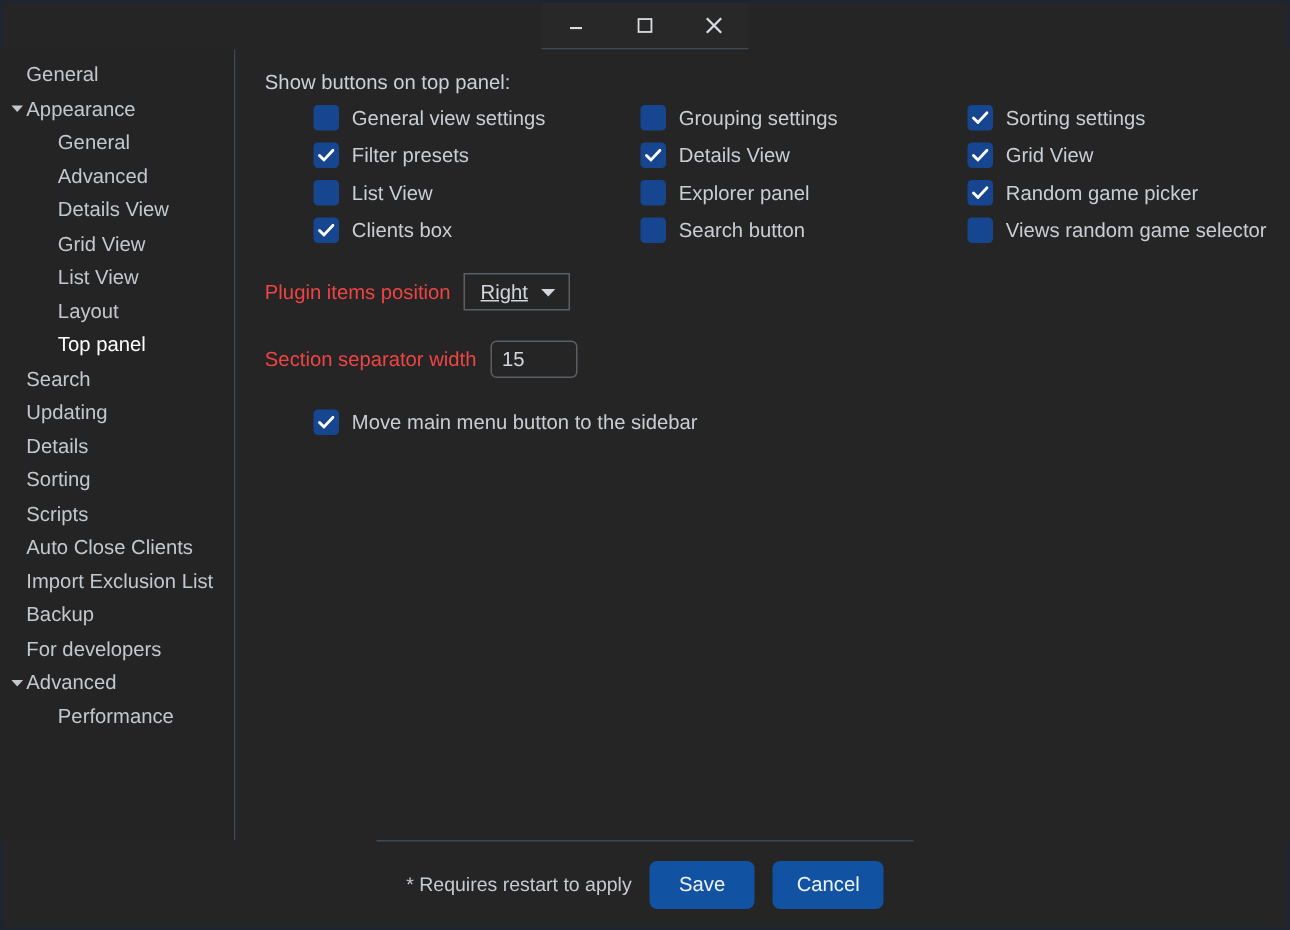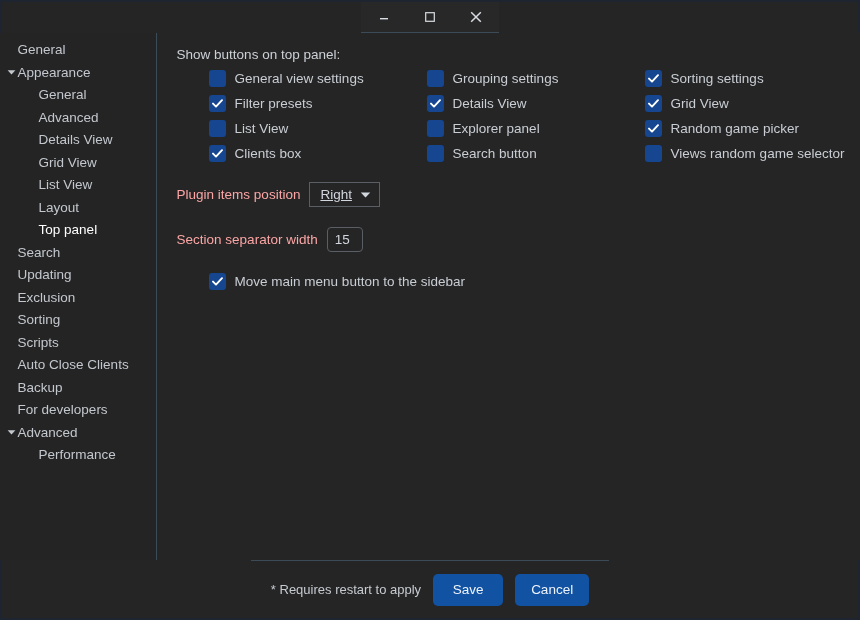--- a/index.html
+++ b/index.html
@@ -128,42 +128,42 @@
 
   
   .field-row {
     display: flex;
     align-items: center;
     gap: 9px;
     margin-top: 20px;
   }
   .field-label {
     font-size: 13.5px;
-    color: #fca5a5;
+    color: #ef4444;
   }
   .select-box {
     height: 25px;
     min-width: 66px;
     border: 1px solid #5a5f66;
     border-radius: 0;
     background: #252525;
     color: #d2d7dd;
     font-size: 13.5px;
     display: flex;
     align-items: center;
     gap: 8px;
     padding: 0 8px 0 10px;
     cursor: default;
     text-decoration: underline;
   }
   .select-caret { display: flex; align-items: center; color: #d2d7dd; }
 
   .num-box {
     height: 25px;
-    width: 36px;
+    width: 58px;
     border: 1px solid #5a5f66;
     border-radius: 4px;
     background: #252525;
     color: #d2d7dd;
     font-size: 13.5px;
     display: flex;
     align-items: center;
     padding: 0 7px;
     cursor: text;
   }
@@ -242,24 +242,25 @@
           </span><span>Appearance</span></div>
         <div class="nav-item lvl1"><span>General</span></div>
         <div class="nav-item lvl1"><span>Advanced</span></div>
         <div class="nav-item lvl1"><span>Details View</span></div>
         <div class="nav-item lvl1"><span>Grid View</span></div>
         <div class="nav-item lvl1"><span>List View</span></div>
         <div class="nav-item lvl1"><span>Layout</span></div>
         <div class="nav-item lvl1 selected"><span>Top panel</span></div>
         <div class="nav-item lvl0"><span>Search</span></div>
         <div class="nav-item lvl0"><span>Updating</span></div>
-        <div class="nav-item lvl0"><span>Exclusion</span></div>
+        <div class="nav-item lvl0"><span>Details</span></div>
         <div class="nav-item lvl0"><span>Sorting</span></div>
         <div class="nav-item lvl0"><span>Scripts</span></div>
         <div class="nav-item lvl0"><span>Auto Close Clients</span></div>
+        <div class="nav-item lvl0"><span>Import Exclusion List</span></div>
         <div class="nav-item lvl0"><span>Backup</span></div>
         <div class="nav-item lvl0"><span>For developers</span></div>
         <div class="nav-item lvl0"><span class="nav-arrow">
             <svg width="9" height="7" viewBox="0 0 9 7">
               <path d="M0.6 1.3 L4.5 5.6 L8.4 1.3 Z" fill="currentColor"></path>
             </svg>
           </span><span>Advanced</span></div>
         <div class="nav-item lvl1"><span>Performance</span></div>
       </div>
 

